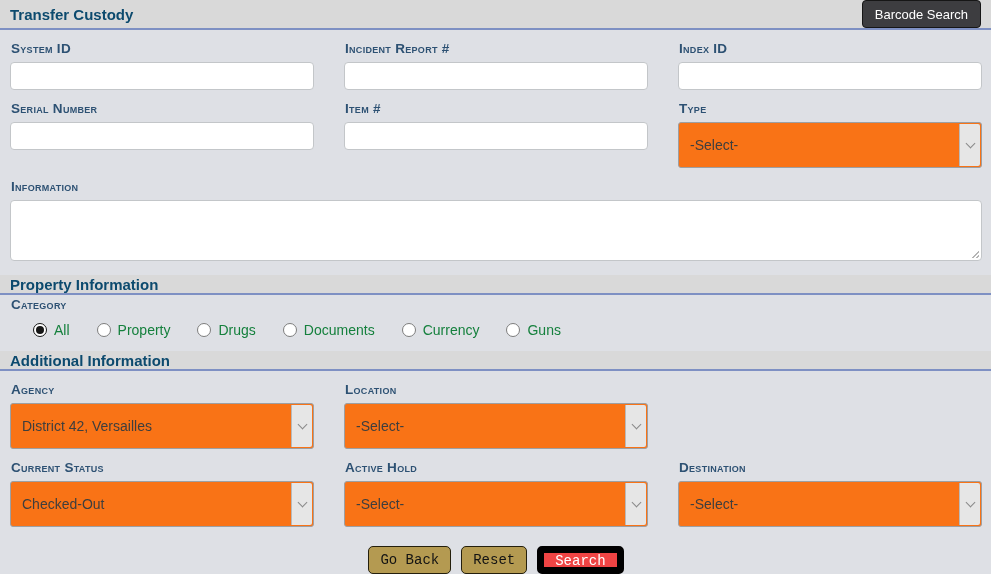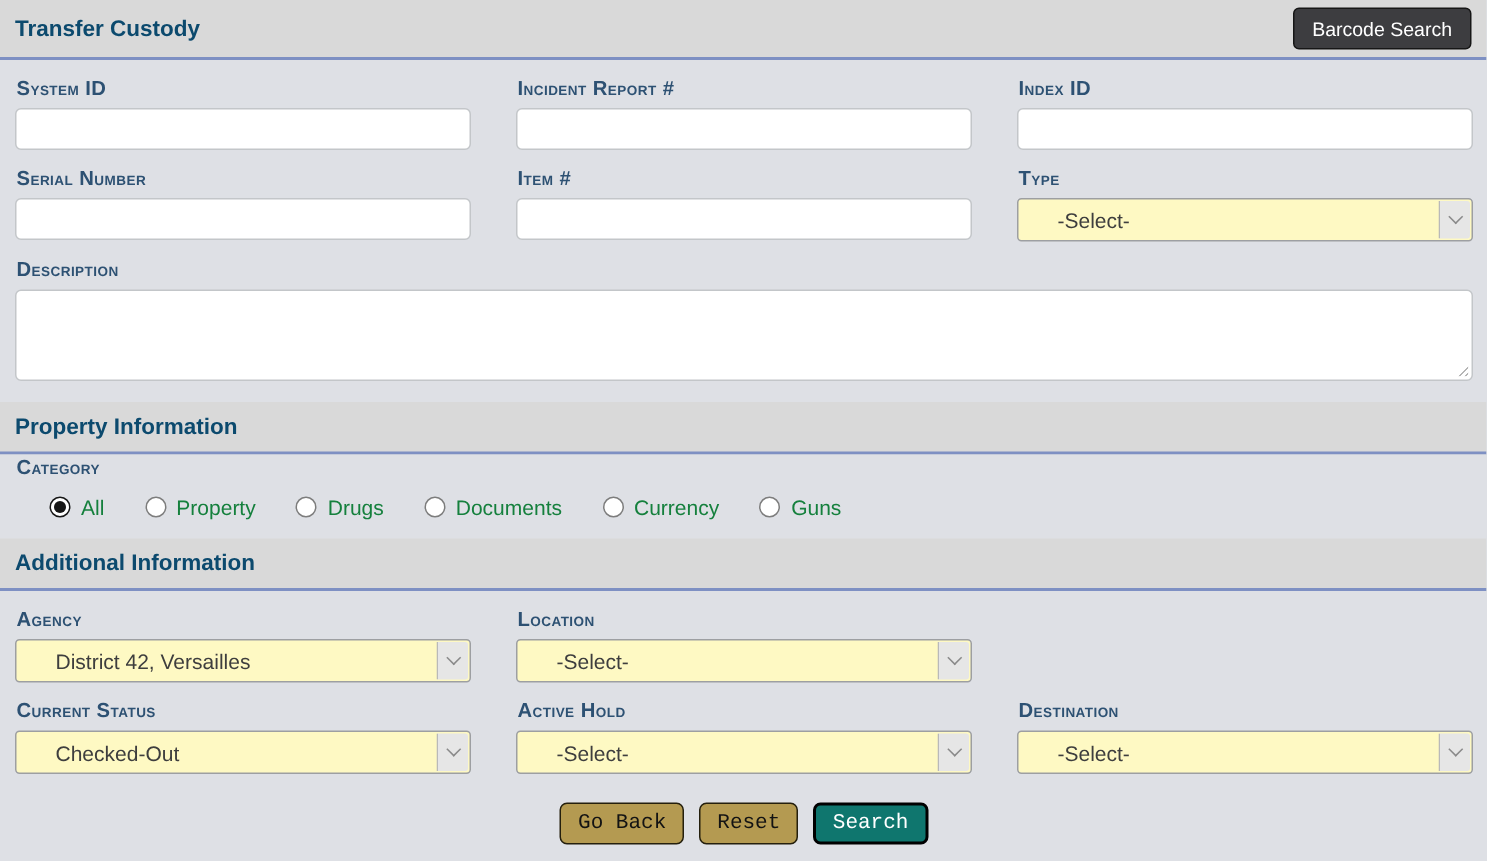--- a/index.html
+++ b/index.html
@@ -71,26 +71,26 @@
     position: absolute; right: 3px; bottom: 3px;
     width: 10px; height: 10px;
     background-image: repeating-linear-gradient(135deg, #b5b5b5 0 1px, transparent 1px 3px);
     clip-path: polygon(100% 0, 100% 100%, 0 100%);
     cursor: nwse-resize;
   }
 
   
   .sel {
     position: relative;
-    height: 29px;
-    background: #fef9c3;
+    height: 46px;
+    background: #f97316;
     border: 1px solid #9d9fa2;
     border-radius: 3px;
     display: flex; align-items: center;
-    padding: 0 30px 0 26px;
+    padding: 0 30px 0 11px;
     font-size: 14px; color: #3e3e3e;
     cursor: default;
     width: 100%;
   }
   .sel .arrow-box {
     position: absolute; top: 1px; right: 1px; bottom: 1px;
     width: 21px;
     background: #e6e6e6;
     border-left: 1px solid #b9b9b9;
     border-radius: 0 2px 2px 0;
@@ -138,21 +138,21 @@
     gap: 10px; margin-top: 19px;
   }
   .btn {
     height: 28px; padding: 0 11px;
     border-radius: 5px;
     font-family: Liberation Mono, monospace;
     font-size: 14px;
     cursor: pointer;
   }
   .btn-gold { background: #b49a51; color: #131313; border: 1px solid #241f0d; }
-  .btn-dark { background: #0f766e; color: #ffffff; border: 2px solid #000000; }
+  .btn-dark { background: #ef4444; color: #ffffff; border: 7px solid #000000; }
 </style>
 </head>
 <body>
 
 <div class="page">
 
   <div class="band band-top">
     <h1>Transfer Custody</h1>
     <button class="barcode-btn">Barcode Search</button>
   </div>
@@ -185,21 +185,21 @@
         <span class="field-label">Type</span>
         <div class="sel">
           <span>-Select-</span>
           <span class="arrow-box">
               <span class="chev"></span>
             </span>
         </div>
       </div>
     </div>
     <div class="field" style="padding-bottom:14px;">
-      <span class="field-label">Description</span>
+      <span class="field-label">Information</span>
       <div class="textarea-wrap">
         <textarea class="description-area" style=""></textarea>
         <span class="resize-grip"></span>
       </div>
     </div>
   </div>
 
   <div class="band band-mid">
     <h2>Property Information</h2>
   </div>

